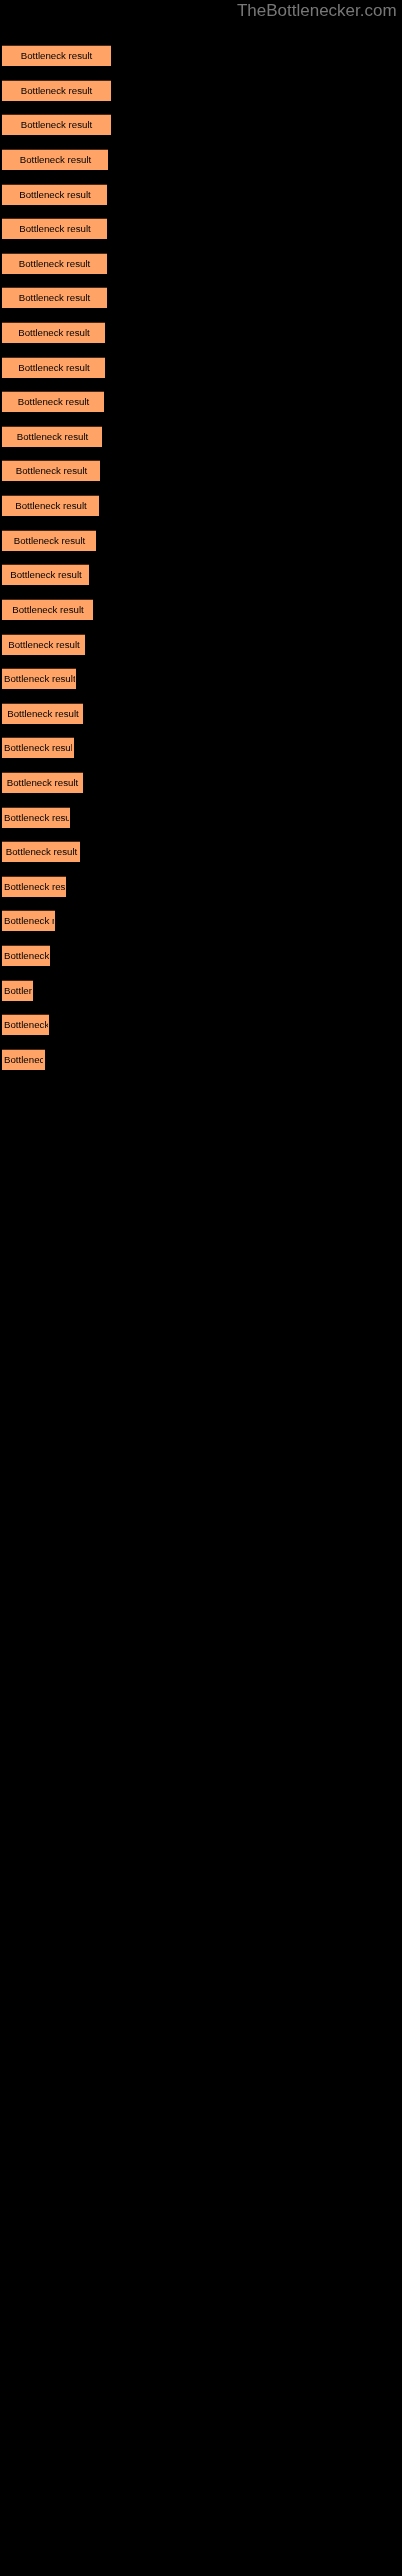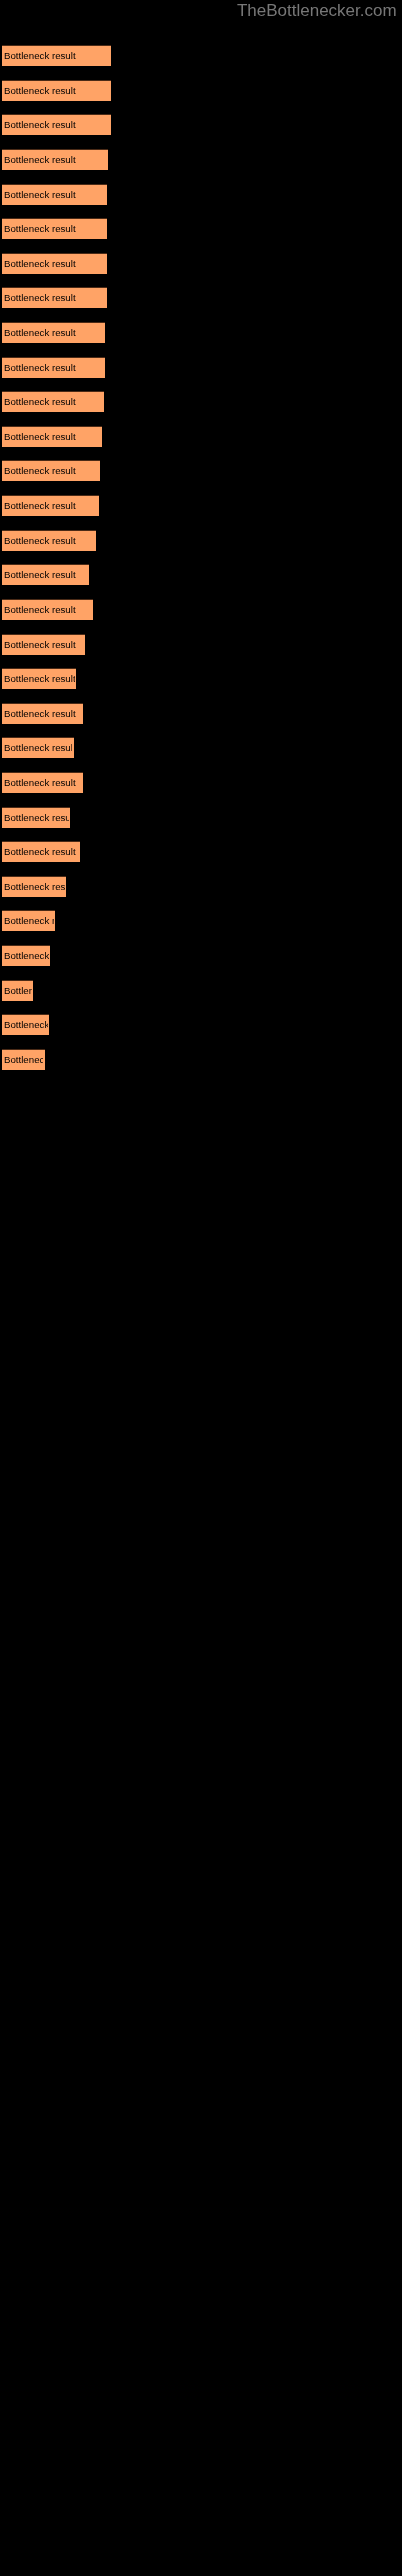--- a/index.html
+++ b/index.html
@@ -38,20 +38,21 @@
     position: absolute;
     left: 0;
     top: 0;
     width: 403px;
     height: 2576px;
   }
   .bar-row {
     position: absolute;
     left: 1.6px;
     height: 21px;
+    text-align: center;
   }
   .bar-rect {
     position: absolute;
     left: 0;
     top: 0;
     height: 21px;
     box-sizing: border-box;
     background: #ffa366;
     border-top: 1.6px solid #4a2a16;
   }

